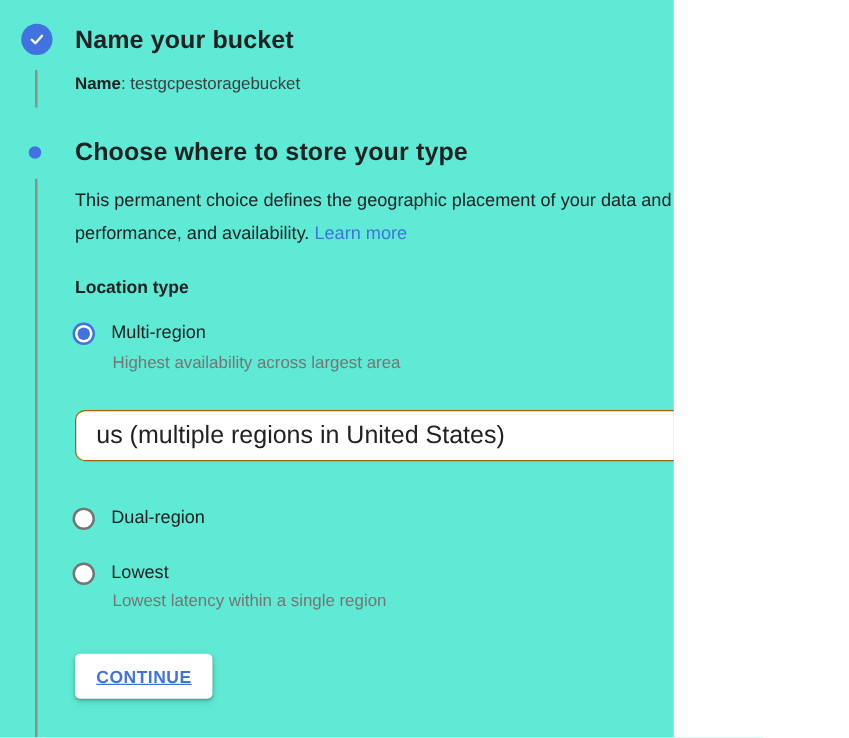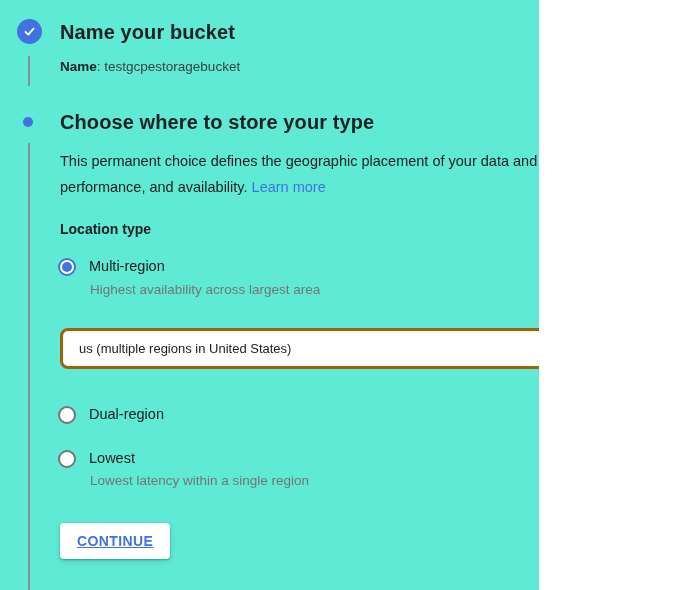--- a/index.html
+++ b/index.html
@@ -120,27 +120,27 @@
   }
   .rs1 { top: 282px; }
   .rs2 { top: 421px; }
   .rs3 { top: 473px; text-align: right; }
   
   .region-select {
     position: absolute;
     left: 60px; top: 328px;
     width: 592px; height: 41px;
     box-sizing: border-box;
-    border: 3px solid #a16207;
+    border: 1px solid #a16207;
     border-radius: 8px;
     background: #fff;
     display: flex;
     align-items: center;
     padding: 0 40px 0 16px;
-    font-size: 13px;
+    font-size: 20px;
     color: #212124;
     cursor: pointer;
   }
   .caret {
     position: absolute;
     right: 19px; top: 50%;
     margin-top: -3px;
     width: 0; height: 0;
     border-left: 6px solid transparent;
     border-right: 6px solid transparent;

